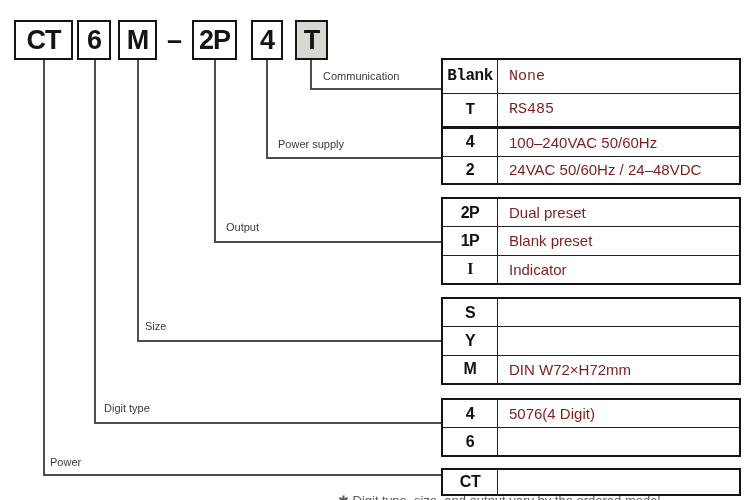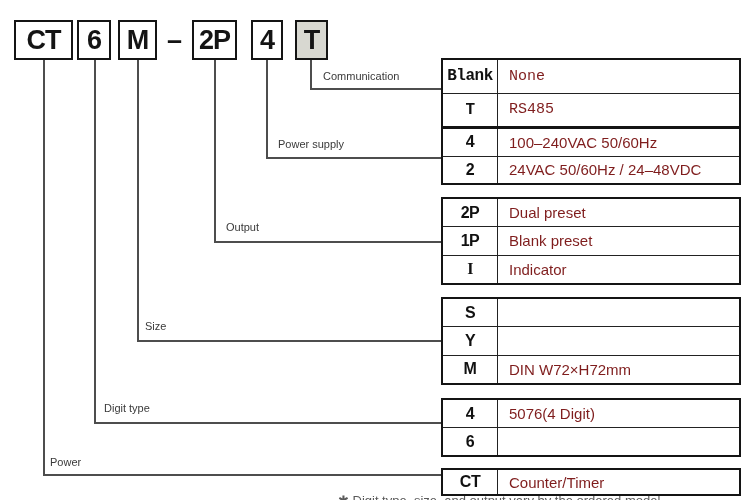--- a/index.html
+++ b/index.html
@@ -140,19 +140,18 @@
       <div class="tval">5076(4 Digit)</div>
     </div>
     <div class="trow">
       <div class="tkey">6</div>
     </div>
   </div>
 
   <div class="tbl" style="top:468px;height:28px;">
     <div class="trow">
       <div class="tkey">CT</div>
-      <div class="tval">Counter/Timer</div>
     </div>
   </div>
 
   <div class="footnote" style="left:338px;top:493px;">✱ Digit type, size, and output vary by the ordered model.</div>
 
 </div>
 
 </body></html>

